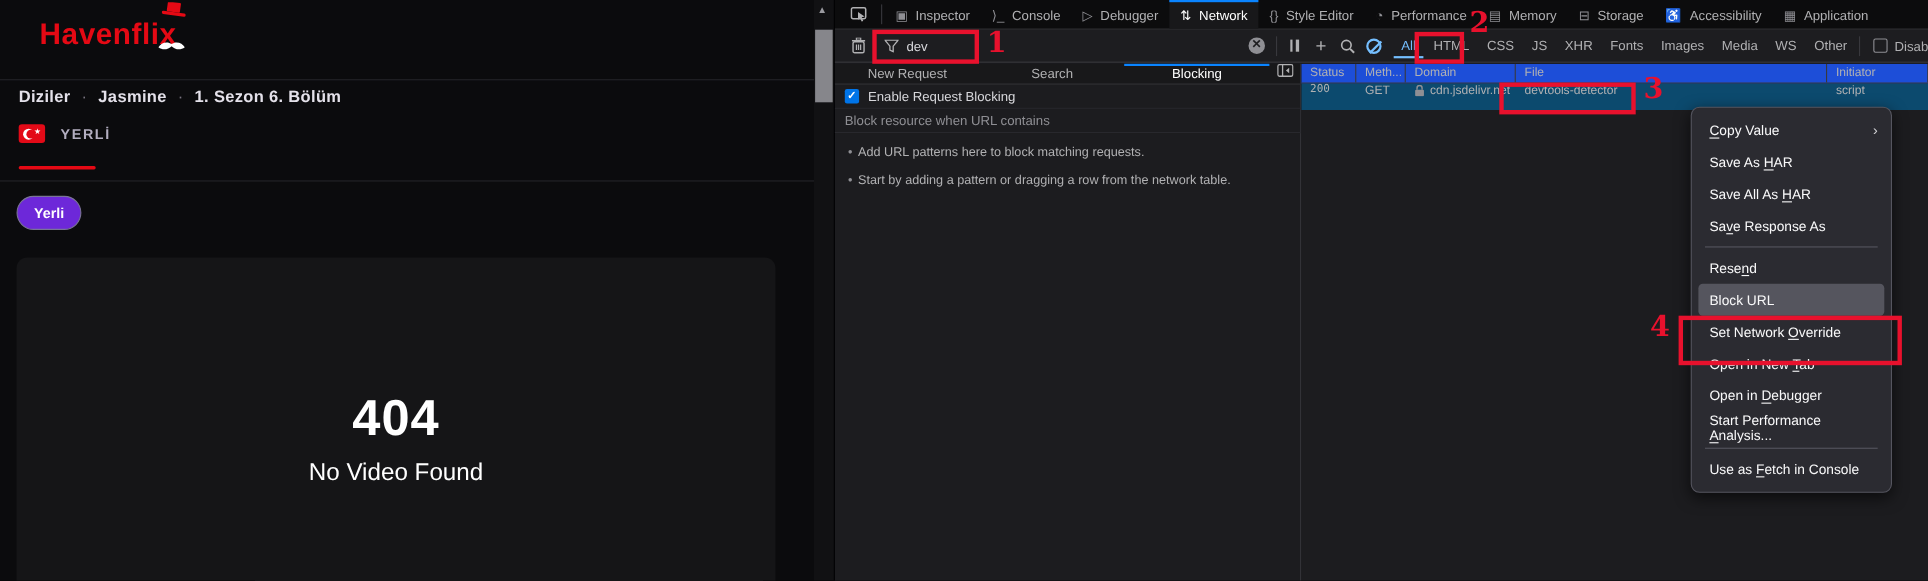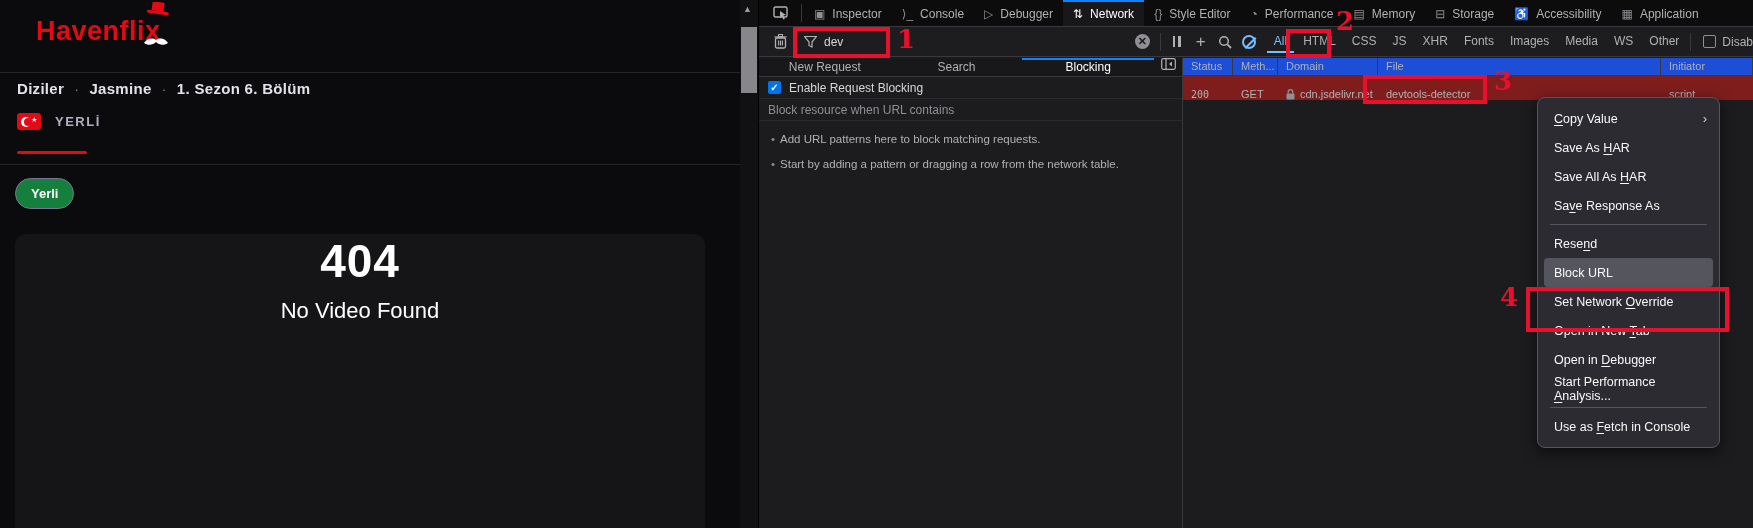--- a/index.html
+++ b/index.html
@@ -17,23 +17,23 @@
   .breadcrumb { position:absolute; left:17px; top:80px; font-size:15px; font-weight:bold; color:#e4e1ea; letter-spacing:0.3px; }
   .breadcrumb .sep { color:#7a7580; margin:0 10px; font-weight:normal; }
   .lang-tab { position:absolute; left:17px; top:113px; display:flex; align-items:center; gap:14px; cursor:pointer; }
   .flag { position:relative; width:24px; height:17px; background:#e30a17; border-radius:3px; overflow:hidden; }
   .flag .c1 { position:absolute; left:4px; top:3.5px; width:10px; height:10px; border-radius:50%; background:#fff; }
   .flag .c2 { position:absolute; left:7px; top:4.5px; width:8px; height:8px; border-radius:50%; background:#e30a17; }
   .flag .star { position:absolute; left:14px; top:3px; color:#fff; font-size:7px; }
   .lang-label { font-size:13px; font-weight:bold; letter-spacing:1.5px; color:#b3aec0; }
   .tab-underline { position:absolute; left:17px; top:151px; width:70px; height:3px; background:#e50914; border-radius:2px; }
   .genre-pill { position:absolute; left:15px; top:178px; padding:7px 15px; border-radius:17px;
-                background:#15803d; border:1.5px solid #7a7496; color:#fff; font-size:13px; font-weight:bold; cursor:pointer; }
+                background:#6d28d9; border:1.5px solid #7a7496; color:#fff; font-size:13px; font-weight:bold; cursor:pointer; }
   .player { position:absolute; left:15px; top:234px; width:690px; height:310px; background:#151517; border-radius:10px; text-align:center; }
-  .player .code { font-size:46px; font-weight:bold; color:#fff; letter-spacing:1px; }
+  .player .code { margin-top:118px; font-size:46px; font-weight:bold; color:#fff; letter-spacing:1px; }
   .player .msg { margin-top:10px; font-size:22px; color:#fff; }
 
   
   #page-scrollbar { position:absolute; left:740px; top:0; width:18px; height:528px; background:#111113; }
   #page-scrollbar .arrow { position:absolute; left:3px; top:4px; color:#9a9aa0; font-size:9px; }
   #page-scrollbar .thumb { position:absolute; left:1px; top:27px; width:16px; height:66px; background:#86868b; }
 
   
   #devtools { position:absolute; left:758px; top:0; right:0; bottom:0; background:#1c1c1f; border-left:1px solid #000; }
   .dt-tabbar { display:flex; align-items:stretch; height:27px; background:#0c0c0d; border-bottom:1px solid #38383d; }
@@ -77,21 +77,21 @@
   .enable-label { font-size:12px; color:#d7d7db; }
   .pattern-input { display:flex; align-items:center; height:22px; padding-left:9px; border-bottom:1px solid #28282d; background:#1c1c1f; cursor:text; }
   .pattern-input .ph { font-size:12px; color:#8f8f94; }
   .hints { padding:12px 10px 0 12px; }
   .hint-line { font-size:11.5px; color:#b1b1b3; margin-bottom:13px; }
   .hint-line .bullet { margin-right:5px; color:#8f8f94; }
 
   .pane-right { flex:1; background:#1c1c1f; position:relative; overflow:hidden; }
   .table-header { display:flex; height:18px; background:#1d4ed8; border-bottom:1px solid #38383d; }
   .th { font-size:11px; color:#b1b1b3; padding:2px 0 0 8px; border-right:1px solid #38383d; white-space:nowrap; overflow:hidden; }
-  .table-row { display:flex; height:24px; align-items:flex-end; background:#7f1d1d; cursor:pointer; }
+  .table-row { display:flex; height:24px; align-items:flex-start; background:#0c4a6e; cursor:pointer; }
   .td { font-size:11px; color:#b1b1b3; padding-left:8px; white-space:nowrap; overflow:hidden; display:flex; align-items:center; gap:5px; }
   .td.status { font-family:"DejaVu Sans Mono", monospace; font-size:10px; }
   .c-status { width:50px; flex:none; }
   .c-method { width:45px; flex:none; }
   .c-domain { width:100px; flex:none; }
   .c-file { width:283px; flex:none; }
   .c-init { flex:1; }
 
   
   #context-menu { position:absolute; left:1537px; top:97px; width:183px; background:#2b2b31; border:1px solid #55555f;

